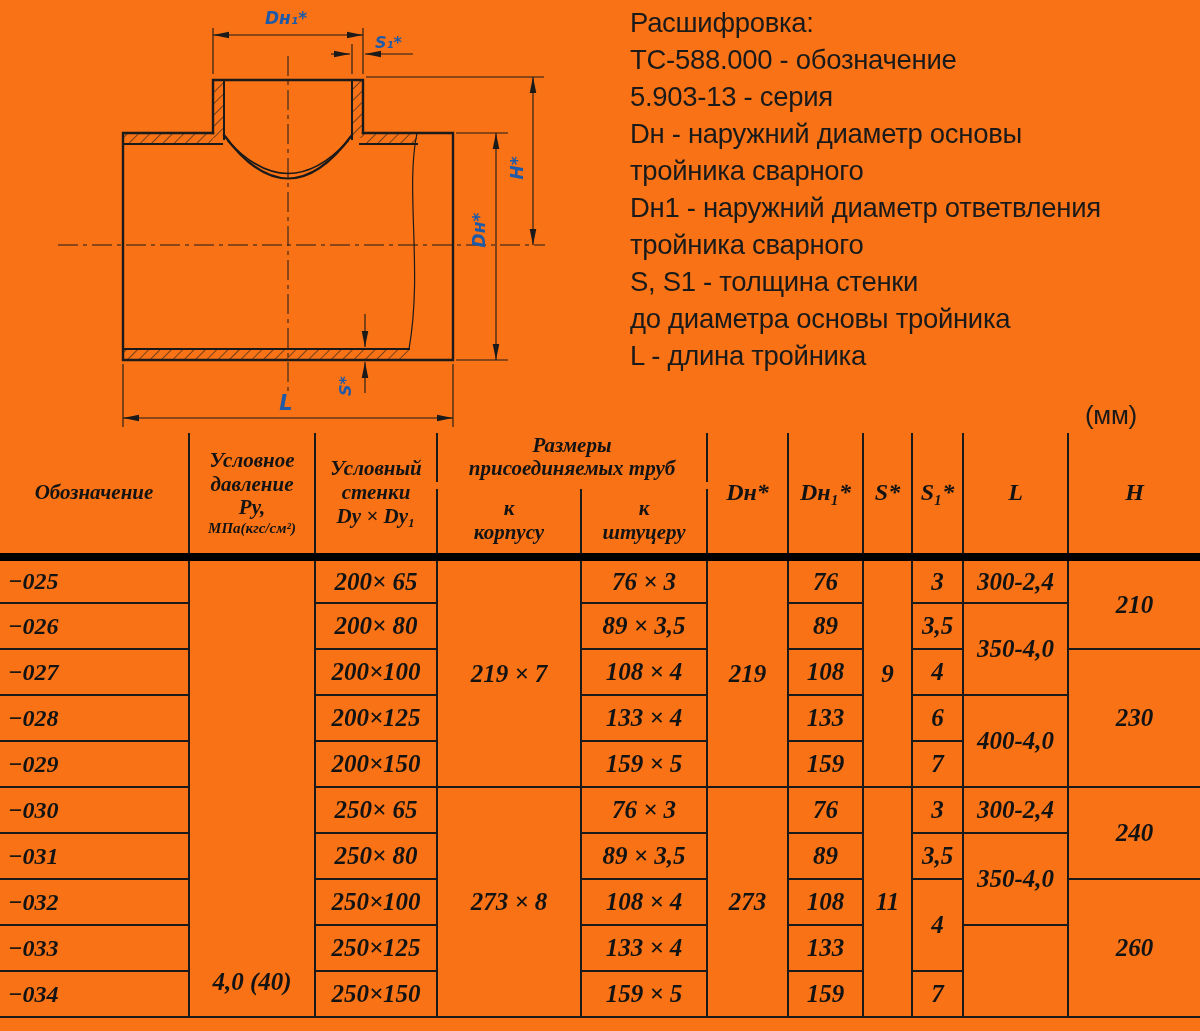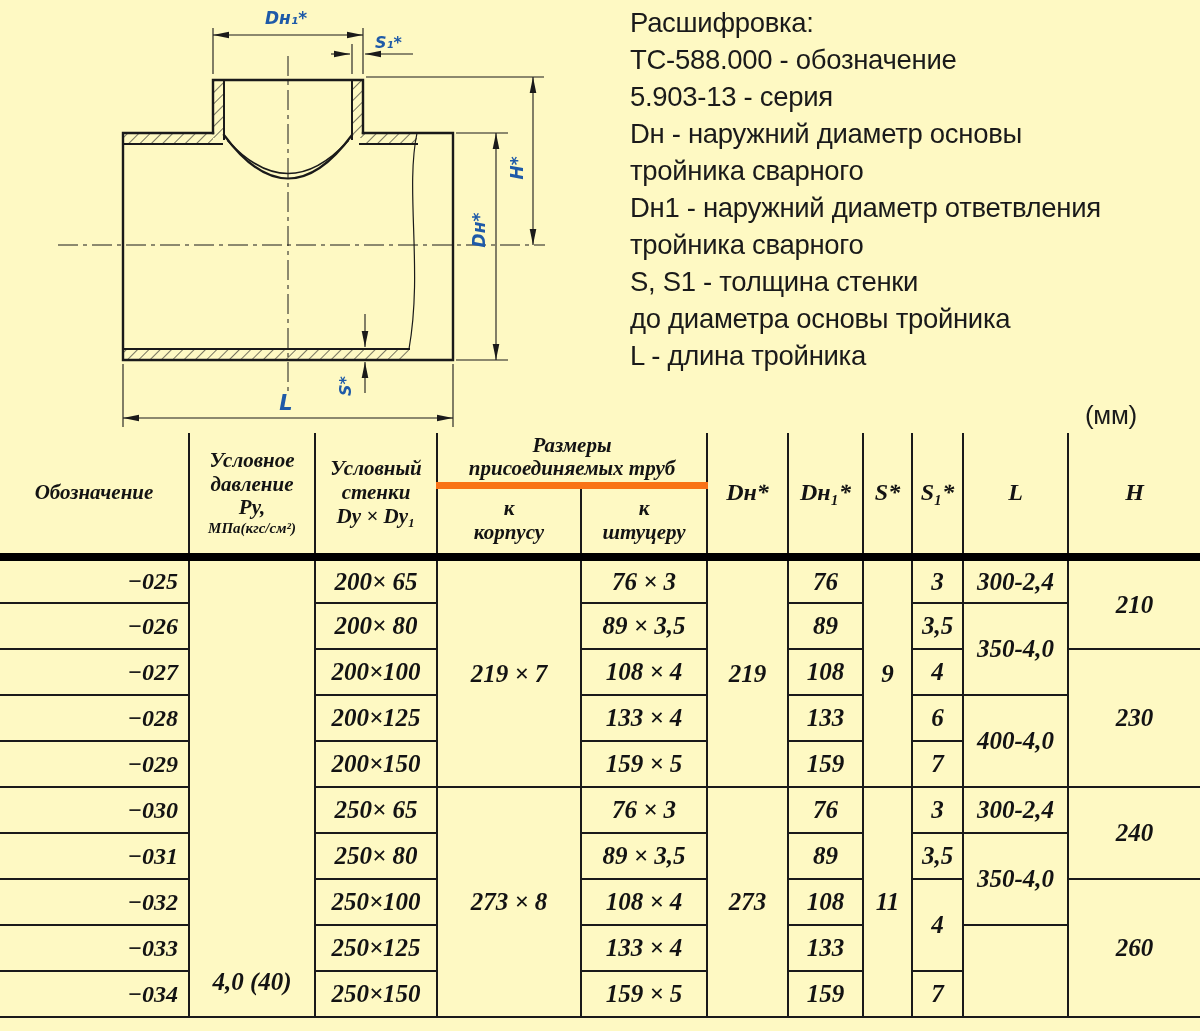--- a/index.html
+++ b/index.html
@@ -1,17 +1,17 @@
 <!DOCTYPE html>
 <html><head>
 <meta charset="utf-8">
 <style>
   html,body { margin:0; padding:0; background:#fff; }
   .canvas {
-    position:relative; width:1200px; height:1031px; background:#fef9c3;
+    position:relative; width:1200px; height:1031px; background:#f97316;
     overflow:hidden; font-family:"Liberation Sans", sans-serif;
   }
   
   .decode {
     position:absolute; left:630px; top:4px; width:566px;
     font-size:27.5px; line-height:37px; color:#1a1a1a; letter-spacing:-0.3px;
   }
   .units {
     position:absolute; left:1085px; top:400px; font-size:26px; color:#1a1a1a;
     letter-spacing:-0.3px;
@@ -30,21 +30,21 @@
   .dim-table thead th { border-top:none; border-bottom:8px solid #000; font-size:21px; line-height:1.13; }
   .dim-table thead tr.r1 { height:52px; }
   .dim-table thead tr.r2 { height:72px; }
   .dim-table th.h-group { border-bottom:7px solid #f97316; }
   .dim-table th.h-des, .dim-table td.col-des { border-left:none; }
   .dim-table th.h-H,  .dim-table td.col-H  { border-right:none; }
   .dim-table th .small-line { font-size:15px; }
   .dim-table th.sym { font-size:24px; }
   .dim-table tbody tr { height:46px; }
   .dim-table tbody td { font-size:25px; }
-  .dim-table td.col-des { text-align:right; padding-right:10px; font-size:24px; }
+  .dim-table td.col-des { text-align:left; padding-right:10px; font-size:24px;padding-left:8px; }
   .dim-table td.col-press { vertical-align:bottom; padding-bottom:20px; }
   
   svg.drawing { position:absolute; left:0; top:0; }
   svg.drawing text {
     font-family:"DejaVu Sans", sans-serif; font-weight:bold; font-style:italic;
   }
 </style>
 </head>
 <body>
 

